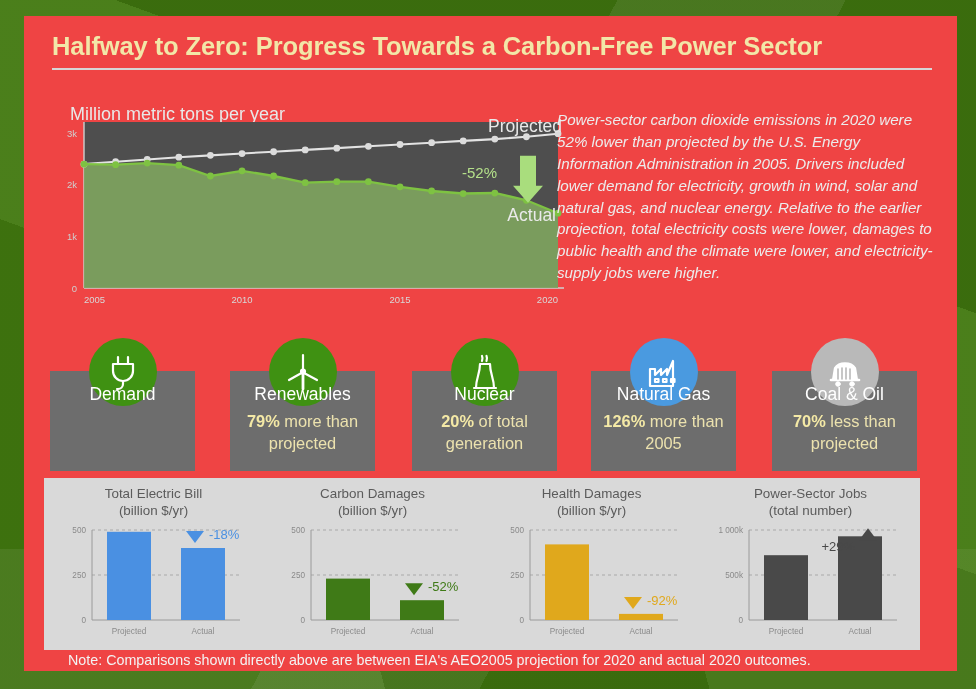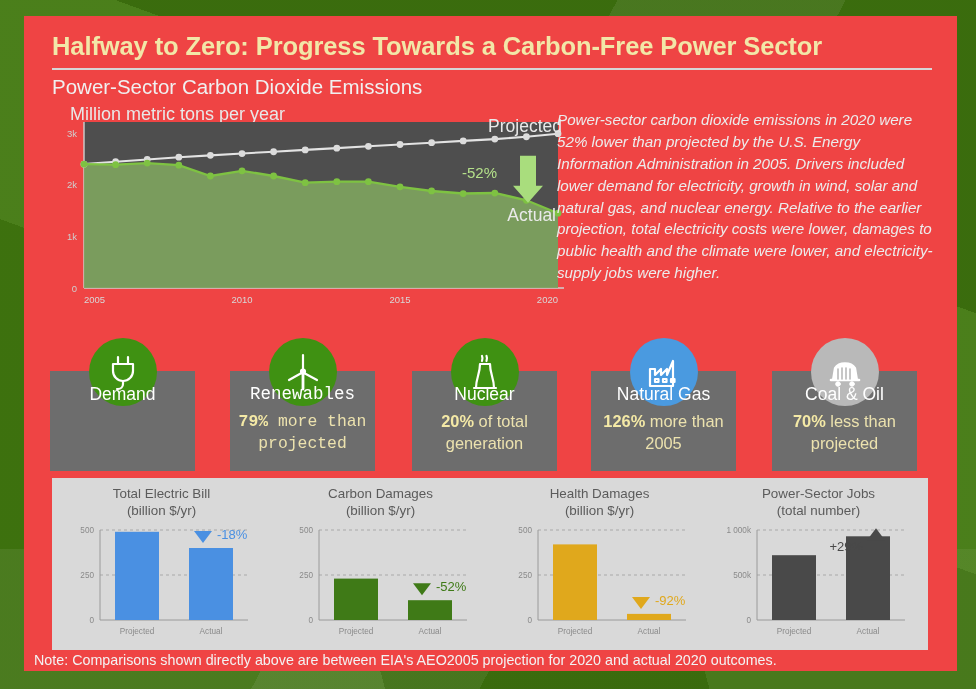--- a/index.html
+++ b/index.html
@@ -93,52 +93,51 @@
     position: absolute; top: -33px; left: 50%; transform: translateX(-50%);
     width: 68px; height: 68px; border-radius: 50%;
     display: flex; align-items: center; justify-content: center;
   }
   .ic-green { background: #3f9112; }
   .ic-blue  { background: #4a9ae0; }
   .ic-gray  { background: #b9b9b9; }
 
   
   #barpanel {
-    position: absolute; left: 28px; top: 462px;
+    position: absolute; left: 20px; top: 462px;
     width: 876px; height: 172px; background: #d9d9d9; padding-left: 48px;
   }
   .minichart { position: absolute; top: 0; width: 219px; height: 172px; }
   .mc-title {
     position: absolute; left: 0; right: 0; top: 8px; text-align: center;
     font-size: 13.4px; color: #5b5b5b; line-height: 1.26;
   }
   .mc-svg { position: absolute; left: 0; top: 44px; }
   .mc-tick  { font-size: 8.2px; fill: #8a8a8a; text-anchor: end; }
   .mc-cat   { font-size: 8.2px; fill: #8a8a8a; text-anchor: middle; }
   .mc-delta { font-size: 13px; font-weight: normal; }
 
   
   #note {
-    position: absolute; left: 0; bottom: 0; width: 928px; height: 23px;
-    display: flex; align-items: center; padding-left: 10px;
+    position: absolute; left: 18px; bottom: 0; width: 928px; height: 23px;
+    display: flex; align-items: center; padding-left: 26px;
     font-size: 14.3px; color: #f3f3f3;
   }
 </style>
 </head>
 <body>
 
 <div id="frame">
   <div class="wedge-a"></div>
   <div class="wedge-b"></div>
 
   <div id="panel">
 
     <div id="title">Halfway to Zero: Progress Towards a Carbon-Free Power Sector</div>
     <div id="title-rule"></div>
-    <div id="subtitle">Power-Sector Carbon Dioxide Emissions</div>
 
     <div id="linechart-wrap">
       <div id="yaxis-caption">Million metric tons per year</div>
       <svg id="linesvg" width="520" height="196">
           <rect x="34" y="4" width="474" height="166" fill="#4e4e4e"></rect>
           <text x="27" y="173.5" class="axis-tick-y">0</text>
           <text x="27" y="121.88709677419355" class="axis-tick-y">1k</text>
           <text x="27" y="70.2741935483871" class="axis-tick-y">2k</text>
           <text x="27" y="18.66129032258064" class="axis-tick-y">3k</text>
           <line x1="34" y1="4" x2="34" y2="170" stroke="#cfcfcf" stroke-width="1.4"></line>
@@ -196,21 +195,21 @@
           <div class="ic-circle ic-green">
             <svg width="40" height="40" viewBox="0 0 40 40">
               <line fill="none" stroke="#ffffff" stroke-width="2.2" stroke-linecap="round" stroke-linejoin="round" x1="15" y1="5" x2="15" y2="12"></line>
               <line fill="none" stroke="#ffffff" stroke-width="2.2" stroke-linecap="round" stroke-linejoin="round" x1="25" y1="5" x2="25" y2="12"></line>
               <path fill="none" stroke="#ffffff" stroke-width="2.2" stroke-linecap="round" stroke-linejoin="round" d="M10 12 h20 v7 a10 10 0 0 1 -20 0 z"></path>
               <path fill="none" stroke="#ffffff" stroke-width="2.2" stroke-linecap="round" stroke-linejoin="round" d="M20 29 v3 a5 5 0 0 1 -5 5 h-1"></path>
             </svg>
           </div>
           <div class="cname">Demand</div>
         </div>
-        <div class="card" style="left: 180px; font-family: Liberation Mono, monospace;">
+        <div class="card" style="left: 180px;">
           <div class="ic-circle ic-green">
             <svg width="40" height="40" viewBox="0 0 40 40">
               <line fill="none" stroke="#ffffff" stroke-width="2.8" stroke-linecap="round" stroke-linejoin="round" x1="20" y1="20" x2="20" y2="37"></line>
               <path fill="none" stroke="#ffffff" stroke-width="2.2" stroke-linecap="round" stroke-linejoin="round" d="M20 18 L20 3"></path>
               <path fill="none" stroke="#ffffff" stroke-width="2.2" stroke-linecap="round" stroke-linejoin="round" d="M21 21 L34 28"></path>
               <path fill="none" stroke="#ffffff" stroke-width="2.2" stroke-linecap="round" stroke-linejoin="round" d="M18.5 21 L6 28"></path>
               <circle fill="#ffffff" stroke="#ffffff" stroke-width="2.2" stroke-linecap="round" stroke-linejoin="round" cx="20" cy="19.5" r="2"></circle>
             </svg>
           </div>
           <div class="cname">Renewables</div>

